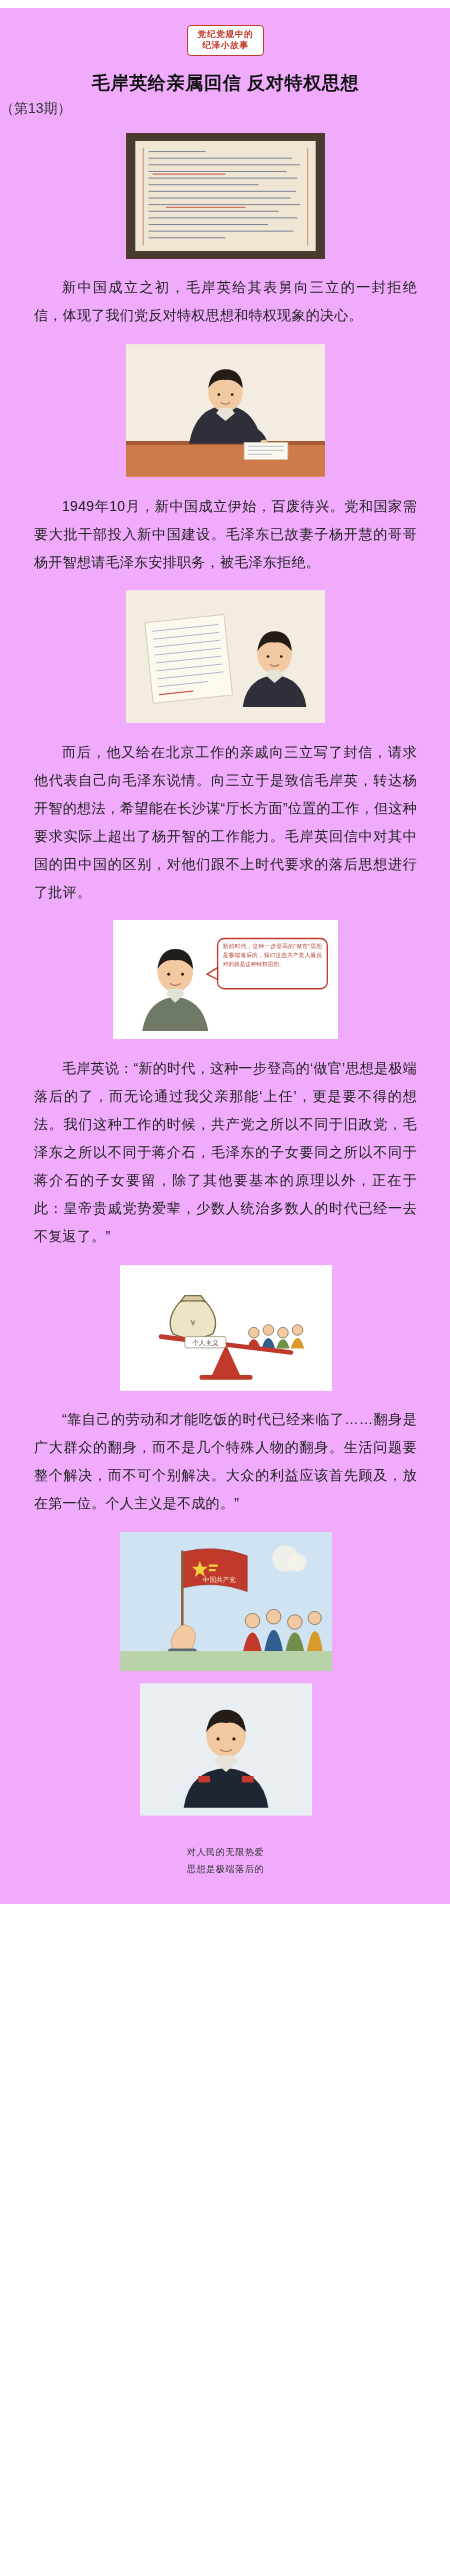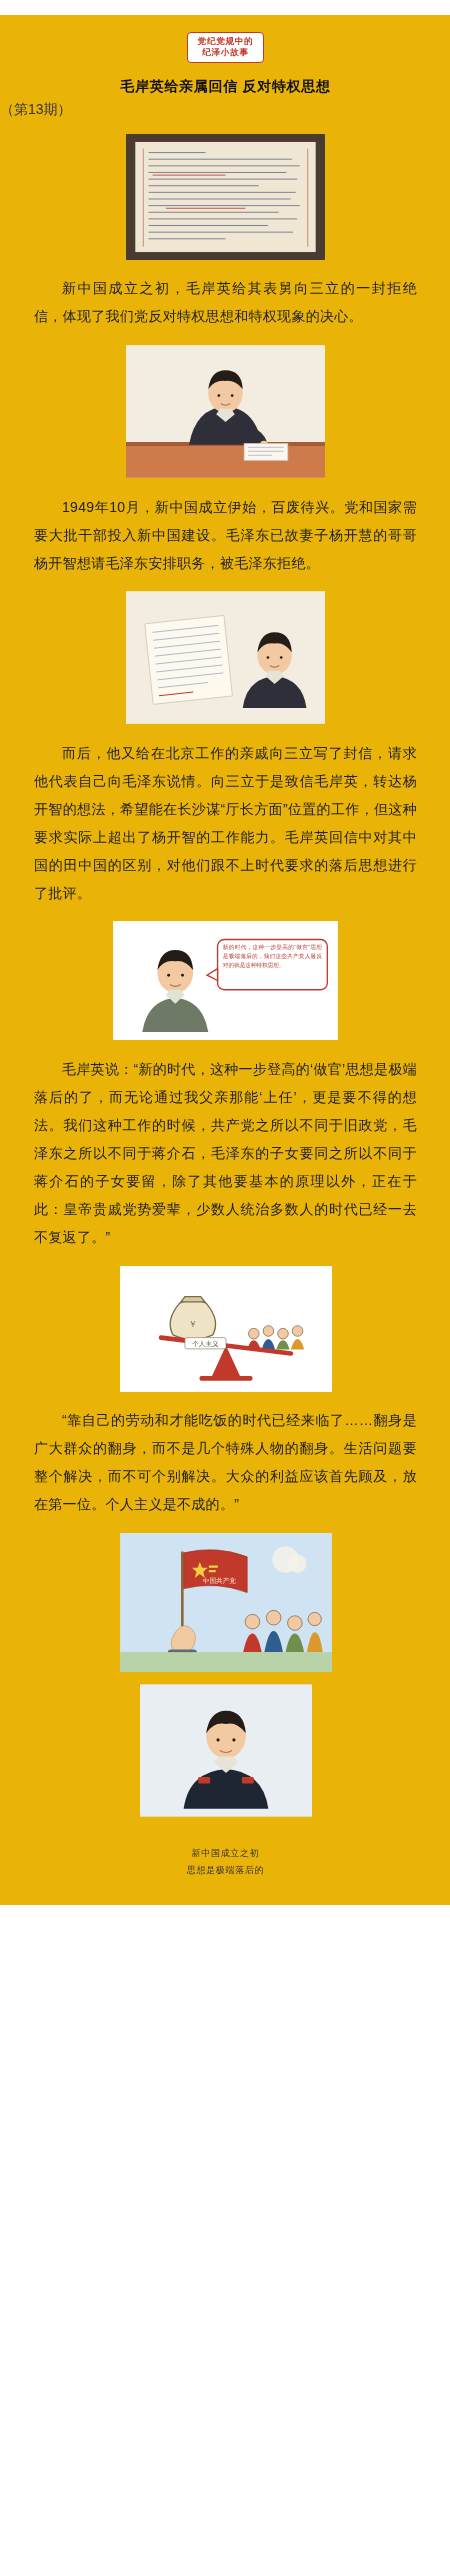--- a/index.html
+++ b/index.html
@@ -4,22 +4,22 @@
 <style>
   html,body{margin:0;padding:0;}
   body{
     width:451px;
     background:#ffffff;
     font-family:"Liberation Sans","DejaVu Sans",sans-serif;
     color:#1a1a1a;
   }
   .page{
     width:451px;
-    margin:15px auto;
-    background:#eab308;
+    margin:8px auto;
+    background:#f0abfc;
     padding:0 0 26.5px 0;
     box-sizing:border-box;
   }
   
   .badge-wrap{
     display:flex;
     justify-content:center;
     padding-top:17px;
   }
   .badge{
@@ -40,21 +40,21 @@
   .badge .l2{
     color:#c0392b;
     font-size:8.6px;
     letter-spacing:0.7px;
     font-weight:bold;
     display:block;
   }
   
   .title{
     text-align:center;
-    font-size:14px;
+    font-size:18px;
     font-weight:bold;
     letter-spacing:0.7px;
     margin:14.6px 0 5.3px 0;
     color:#111;
   }
   .issue{
     text-align:left;
     font-size:14px;
     color:#333;
     margin-bottom:14.6px;
@@ -292,18 +292,18 @@
       <circle cx="142" cy="84" r="2.4" fill="#241c17"></circle>
       <path d="M121 100 q9 6 18 0" stroke="#a9725a" stroke-width="1.8" fill="none"></path>
       <path d="M112 118 l18 16 l18 -16 l-7 -9 h-22z" fill="#e8e3d8"></path>
       <rect x="88" y="140" width="18" height="10" rx="2" fill="#c0392b"></rect>
       <rect x="154" y="140" width="18" height="10" rx="2" fill="#c0392b"></rect>
     </svg>
   </div>
 
 
   <div class="sign">
-    <div>新中国成立之初</div>
+    <div>对人民的无限热爱</div>
     <div>思想是极端落后的</div>
   </div>
 
 </div>
 
 
 </body></html>

